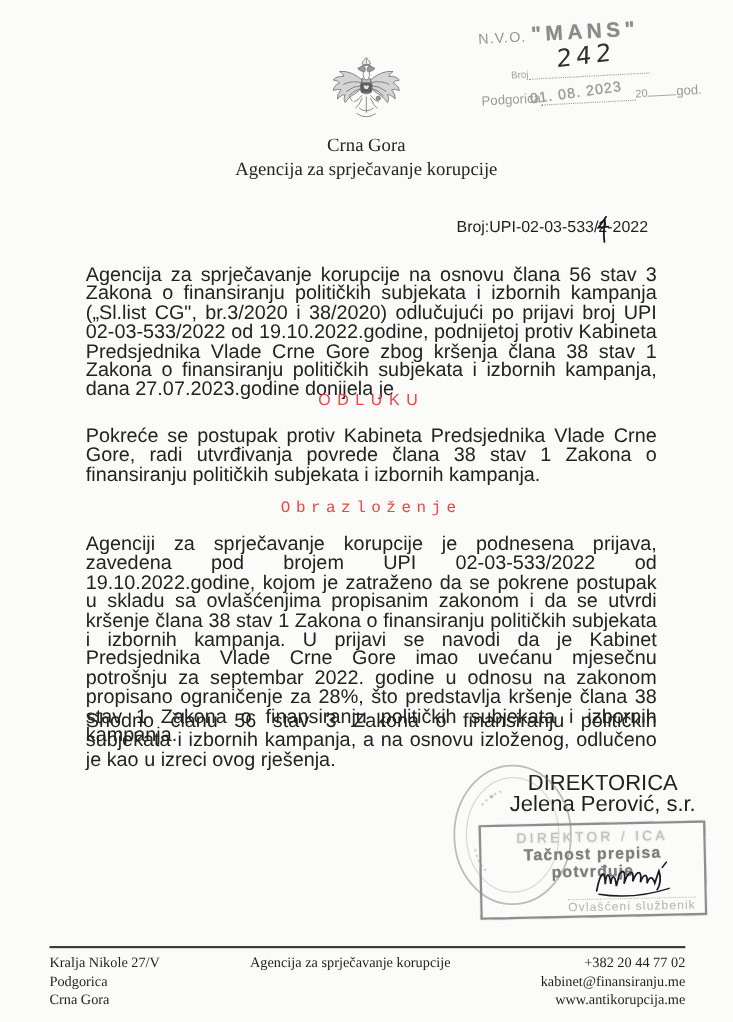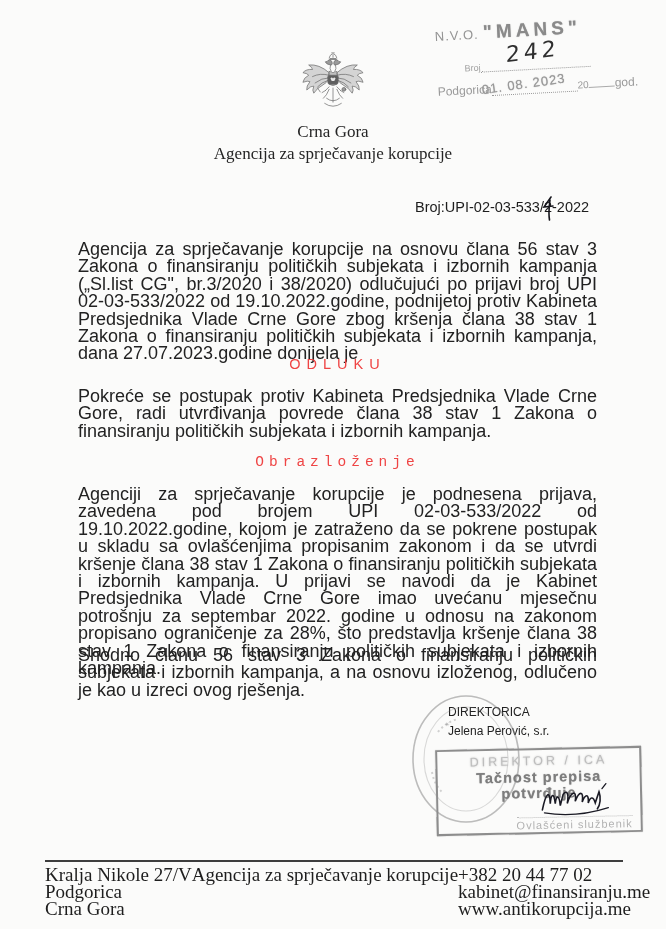--- a/index.html
+++ b/index.html
@@ -40,41 +40,41 @@
   .ref-digit{position:relative;display:inline-block;}
   .ref-overlay{position:absolute;left:-2px;top:-3px;}
 
   
   .para{left:78px;width:519px;font-size:18px;line-height:17.4px;text-align:justify;color:#222;}
   .heading{left:78px;width:519px;text-align:center;font-size:14.5px;color:#ef4444;}
   .h-spaced{letter-spacing:6px;}
   .h-spaced2{letter-spacing:5px;font-family:Liberation Mono, monospace;}
 
   
-  .sig-block{left:448px;top:703px;width:200px;
-             font-size:12px;line-height:18.5px;color:#222;}
+  .sig-block{left:448px;top:703px;width:200px;text-align:center;
+             font-size:20px;line-height:18.5px;color:#222;}
 
   
   .round-stamp{left:408px;top:692px;}
   .rect-stamp{left:436px;top:748px;width:202px;height:82px;border:2px solid #8d8d8d;
               transform:rotate(-1.2deg);box-shadow:0 0 1px rgba(140,140,140,.8);}
   .st-title{margin-top:4px;text-align:center;font-size:12.5px;letter-spacing:3px;
             color:#bdbdbd;text-shadow:0 0 2px rgba(190,190,190,.9);}
   .st-line{text-align:center;font-size:14.5px;font-weight:bold;letter-spacing:1px;
            color:#7d7d7d;margin-top:1px;text-shadow:0 0 1px rgba(130,130,130,.7);}
   .st-sig{position:absolute;right:12px;top:32px;}
   .st-officer{position:absolute;right:8px;bottom:1px;font-size:11px;letter-spacing:1px;
               color:#b2b2b2;border-top:1px dotted #bdbdbd;padding-top:1px;}
 
   
   .footer-rule{left:45px;top:860px;width:578px;height:2px;background:#3e3e3e;}
   .footer{left:45px;top:866px;width:578px;display:flex;justify-content:space-between;
-          font-family:"Liberation Serif",serif;font-size:19px;line-height:17px;color:#1e1e1e;}
+          font-family:"Liberation Serif",serif;font-size:13px;line-height:17px;color:#1e1e1e;}
   .f-col{white-space:nowrap;}
-  .f-right{text-align:left;}
+  .f-right{text-align:right;}
   .f-center{text-align:center;}
 </style>
 </head>
 <body>
 
 <div>
 
   <div class="abs received-stamp">
     <div class="rs-org">
       <span class="rs-org-prefix">N.V.O.</span>

